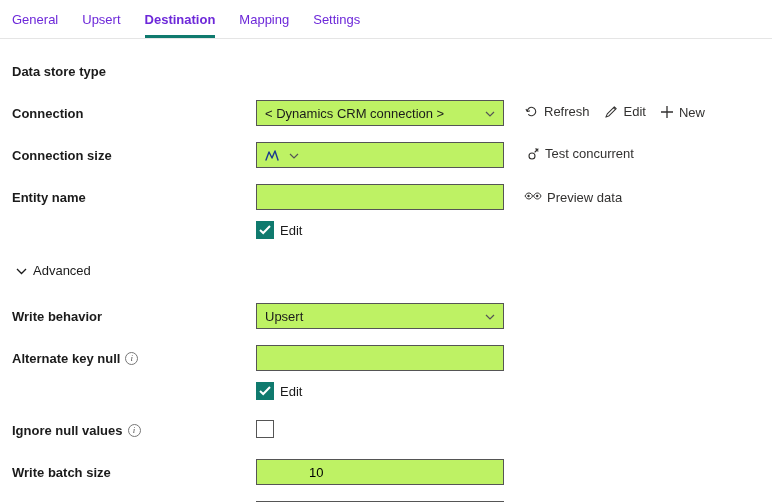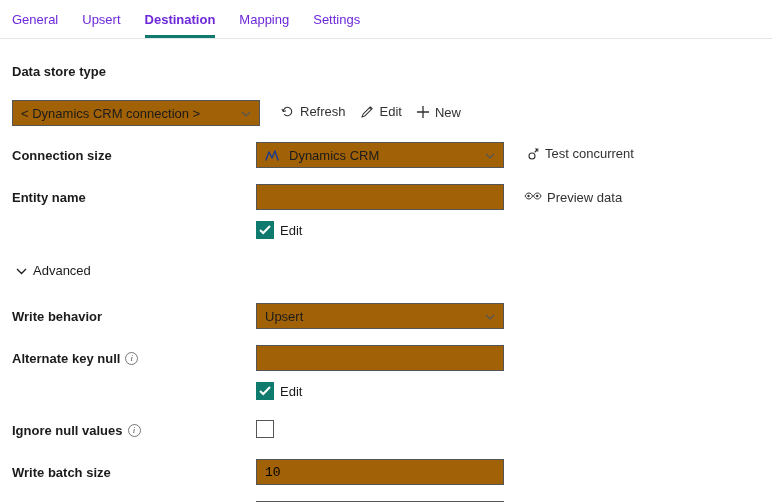--- a/index.html
+++ b/index.html
@@ -77,21 +77,21 @@
   }
   .radio.selected .radio-dot {
     width: 9px; height: 9px;
     background: #0f7a6e;
     border-radius: 50%;
   }
   .dropdown, .text-input {
     width: 100%;
     height: 26px;
     border: 1px solid #555;
-    background: #a16207;
+    background: #bef264;
     display: flex;
     align-items: center;
     padding: 0 8px;
     font-size: 13px;
     color: #1b1b1b;
     position: relative;
   }
   .dropdown .dd-text { flex: 1; }
   .dropdown .chev {
     font-size: 11px;
@@ -152,23 +152,24 @@
     font-family: Georgia, serif;
     font-style: italic;
     line-height: 1;
   }
   input.plain {
     border: none;
     outline: none;
     width: 100%;
     height: 100%;
     font-size: 13px;
-    font-family: Liberation Mono, monospace;
+    font-family: Liberation Sans, sans-serif;
     padding: 0;
     background: transparent;
+    margin-left: 44px;
   }
 </style>
 </head>
 <body>
 
 <div class="tabs">
   <div class="tab">General</div>
   <div class="tab">Upsert</div>
   <div class="tab active">Destination</div>
   <div class="tab">Mapping</div>
@@ -177,20 +178,21 @@
 
 <div class="form">
 
   
   <div class="row">
     <div class="label">Data store type</div>
   </div>
 
   
   <div class="row">
+    <div class="label">Connection</div>
     <div class="control-col">
       <div class="dropdown">
         <span class="dd-text">&lt; Dynamics CRM connection &gt;</span>
         <span class="chev">
           <svg width="10" height="6" viewBox="0 0 10 6">
               <path d="M1 1 L5 5 L9 1" stroke="#555" stroke-width="1.2" fill="none"></path>
             </svg>
         </span>
       </div>
     </div>
@@ -225,21 +227,20 @@
   
   <div class="row">
     <div class="label">Connection size</div>
     <div class="control-col">
       <div class="dropdown">
         <span class="type-icon">
           <svg width="14" height="12" viewBox="0 0 14 12">
               <path d="M1 11 L4 3 L7 9 L10 2 L13 11" stroke="#1b3a8f" stroke-width="1.4" fill="none" stroke-linejoin="round" stroke-linecap="round"></path>
             </svg>
         </span>
-        <span class="dd-text">Dynamics CRM</span>
         <span class="chev">
           <svg width="10" height="6" viewBox="0 0 10 6">
               <path d="M1 1 L5 5 L9 1" stroke="#555" stroke-width="1.2" fill="none"></path>
             </svg>
         </span>
       </div>
     </div>
     <div class="actions-col">
       <div class="action">
         <span>

